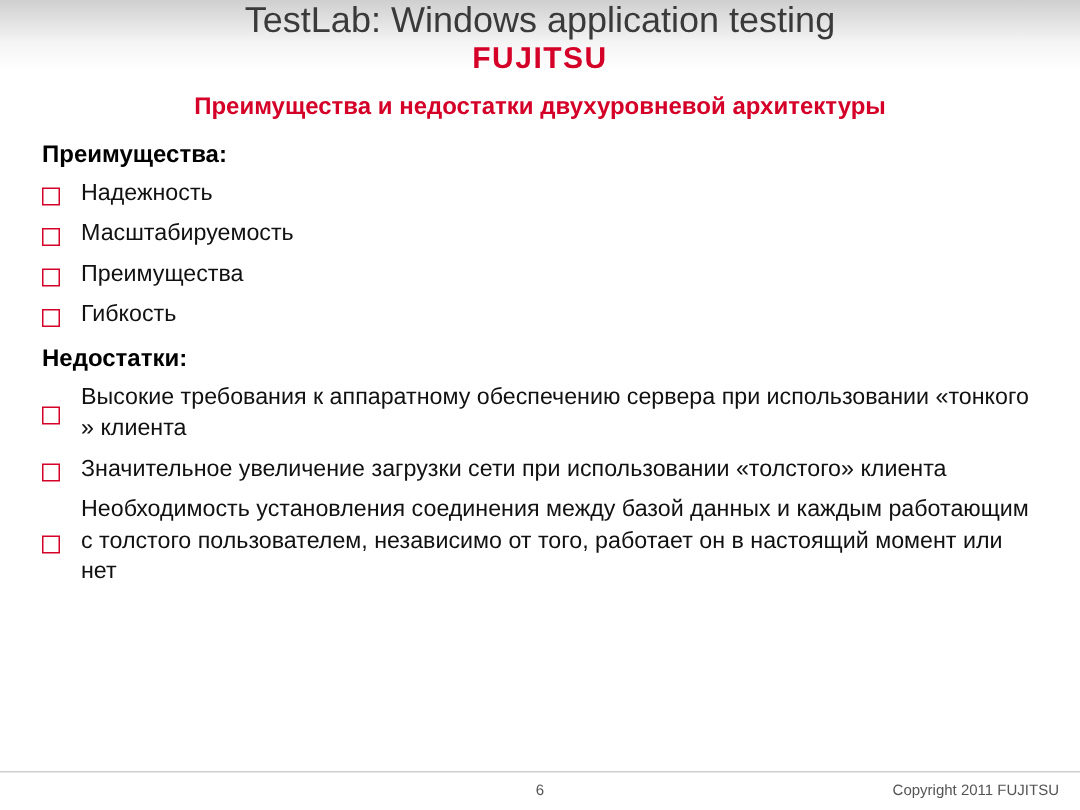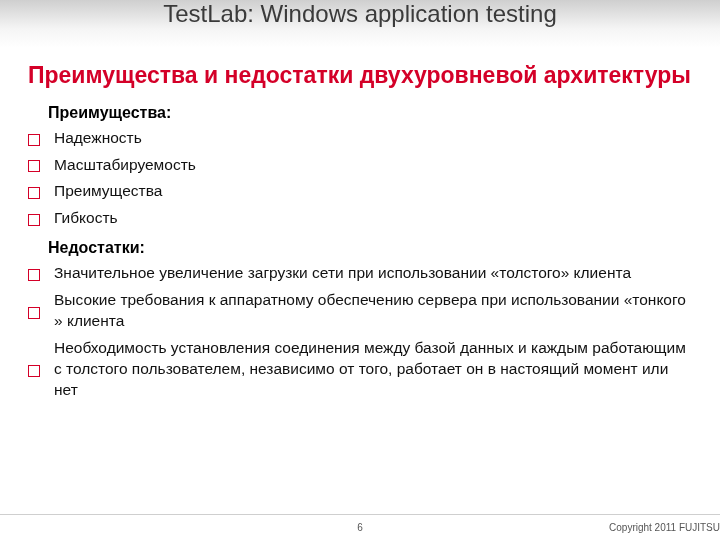--- a/index.html
+++ b/index.html
@@ -29,33 +29,33 @@
       font-size: 20px;
       font-weight: bold;
       color: #d40028;
       letter-spacing: 1px;
       font-family: "Arial Black", Arial, sans-serif;
     }
     .content {
       padding: 14px 28px 10px 28px;
     }
     .subtitle {
-      font-size: 23px;
+      font-size: 16px;
       color: #d40028;
       font-weight: bold;
       line-height: 1.2;
       margin-bottom: 14px;
+      text-align: center;
     }
     .section-heading {
       font-size: 16px;
       font-weight: bold;
       color: #000000;
       margin-bottom: 6px;
       margin-top: 6px;
-      margin-left: 20px;
     }
     .bullet-list {
       list-style: none;
       margin-bottom: 10px;
     }
     .bullet-list li {
       display: flex;
       align-items: center;
       margin-bottom: 6px;
       line-height: 1.35;
@@ -87,28 +87,29 @@
       font-size: 10px;
       color: #555;
     }
     .footer .page-num {
       position: absolute;
       left: 50%;
       transform: translateX(-50%);
     }
     .footer .copyright {
       position: absolute;
-      right: 0;
+      right: 14px;
     }
   </style>
 </head>
 <body>
 
 <div class="header">
   <div class="header-title">TestLab: Windows application testing</div>
+  <div class="logo">FUJITSU</div>
 </div>
 
 <div class="content">
   <div class="subtitle">Преимущества и недостатки двухуровневой архитектуры</div>
 
   <div class="section-heading">Преимущества:</div>
   <ul class="bullet-list">
     <li>
       <span class="bullet-box"></span>
       <span class="bullet-text">Надежность</span>
@@ -124,25 +125,25 @@
     <li>
       <span class="bullet-box"></span>
       <span class="bullet-text">Гибкость</span>
     </li>
   </ul>
 
   <div class="section-heading">Недостатки:</div>
   <ul class="bullet-list">
     <li>
       <span class="bullet-box"></span>
-      <span class="bullet-text">Значительное увеличение загрузки сети при использовании «толстого» клиента</span>
+      <span class="bullet-text">Высокие требования к аппаратному обеспечению сервера при использовании «тонкого » клиента</span>
     </li>
     <li>
       <span class="bullet-box"></span>
-      <span class="bullet-text">Высокие требования к аппаратному обеспечению сервера при использовании «тонкого » клиента</span>
+      <span class="bullet-text">Значительное увеличение загрузки сети при использовании «толстого» клиента</span>
     </li>
     <li>
       <span class="bullet-box"></span>
       <span class="bullet-text">Необходимость установления соединения между базой данных и каждым работающим с толстого пользователем, независимо от того, работает он в настоящий момент или нет</span>
     </li>
   </ul>
 </div>
 
 <div class="footer">
   <span class="page-num">6</span>

